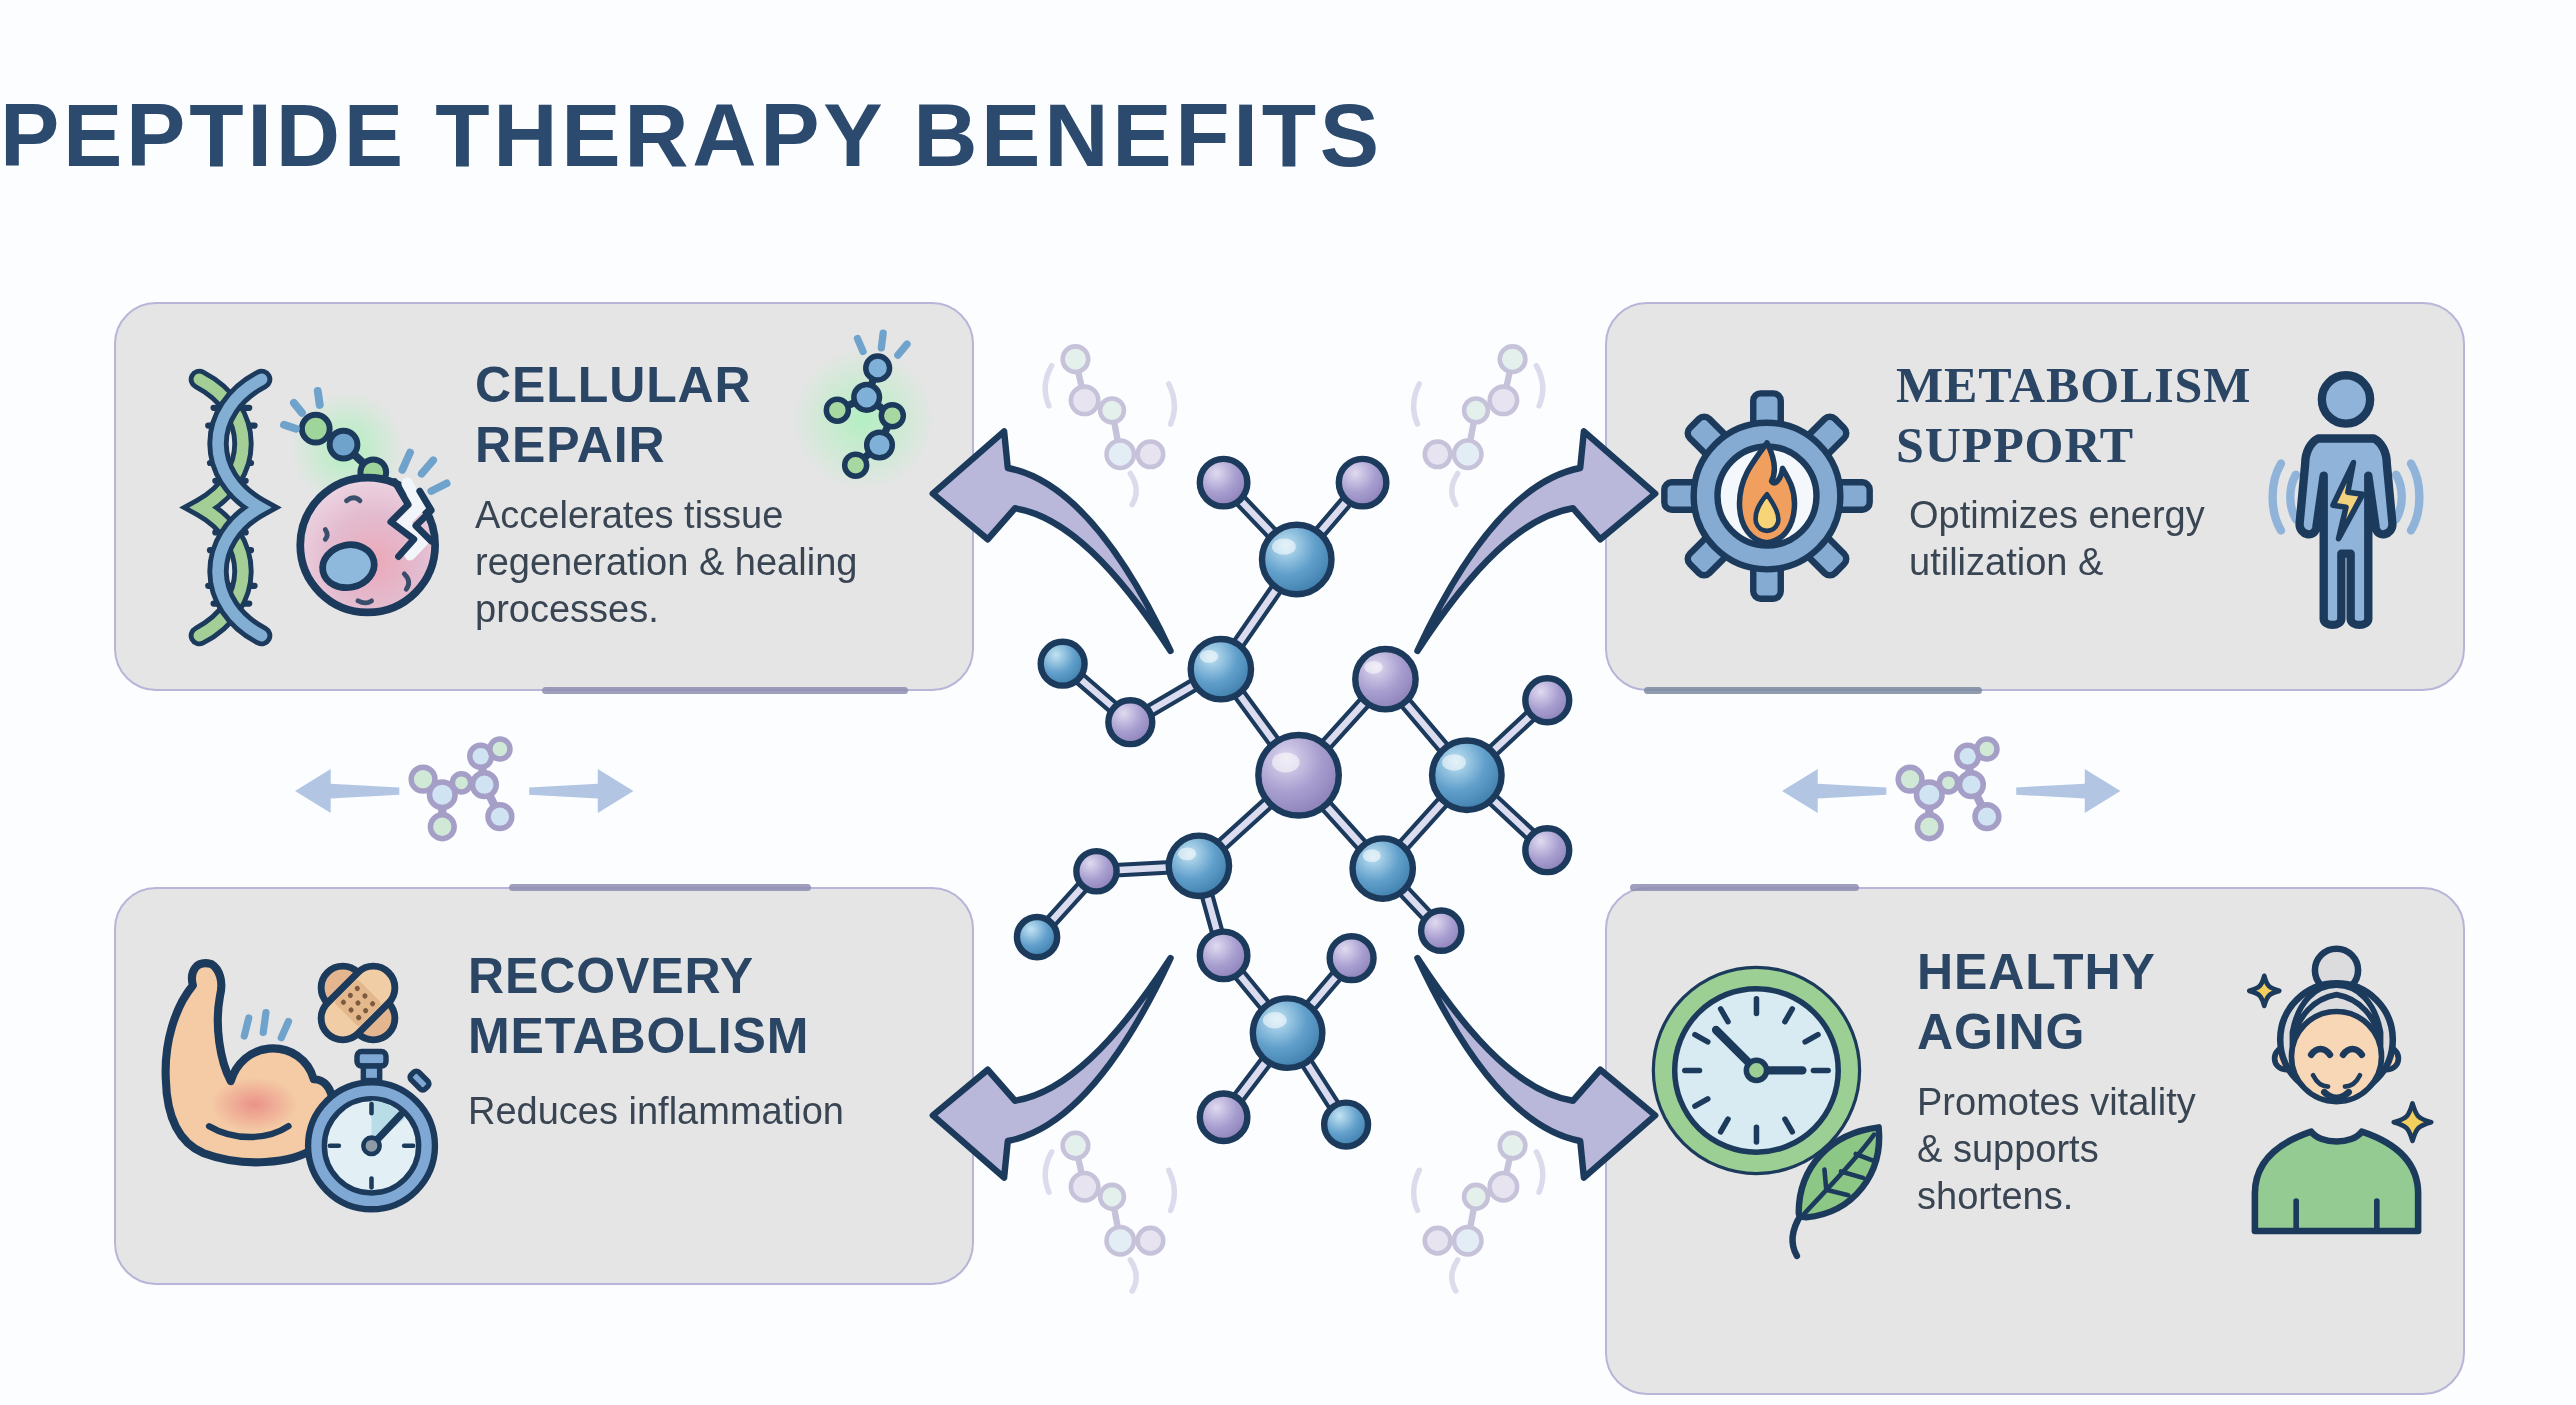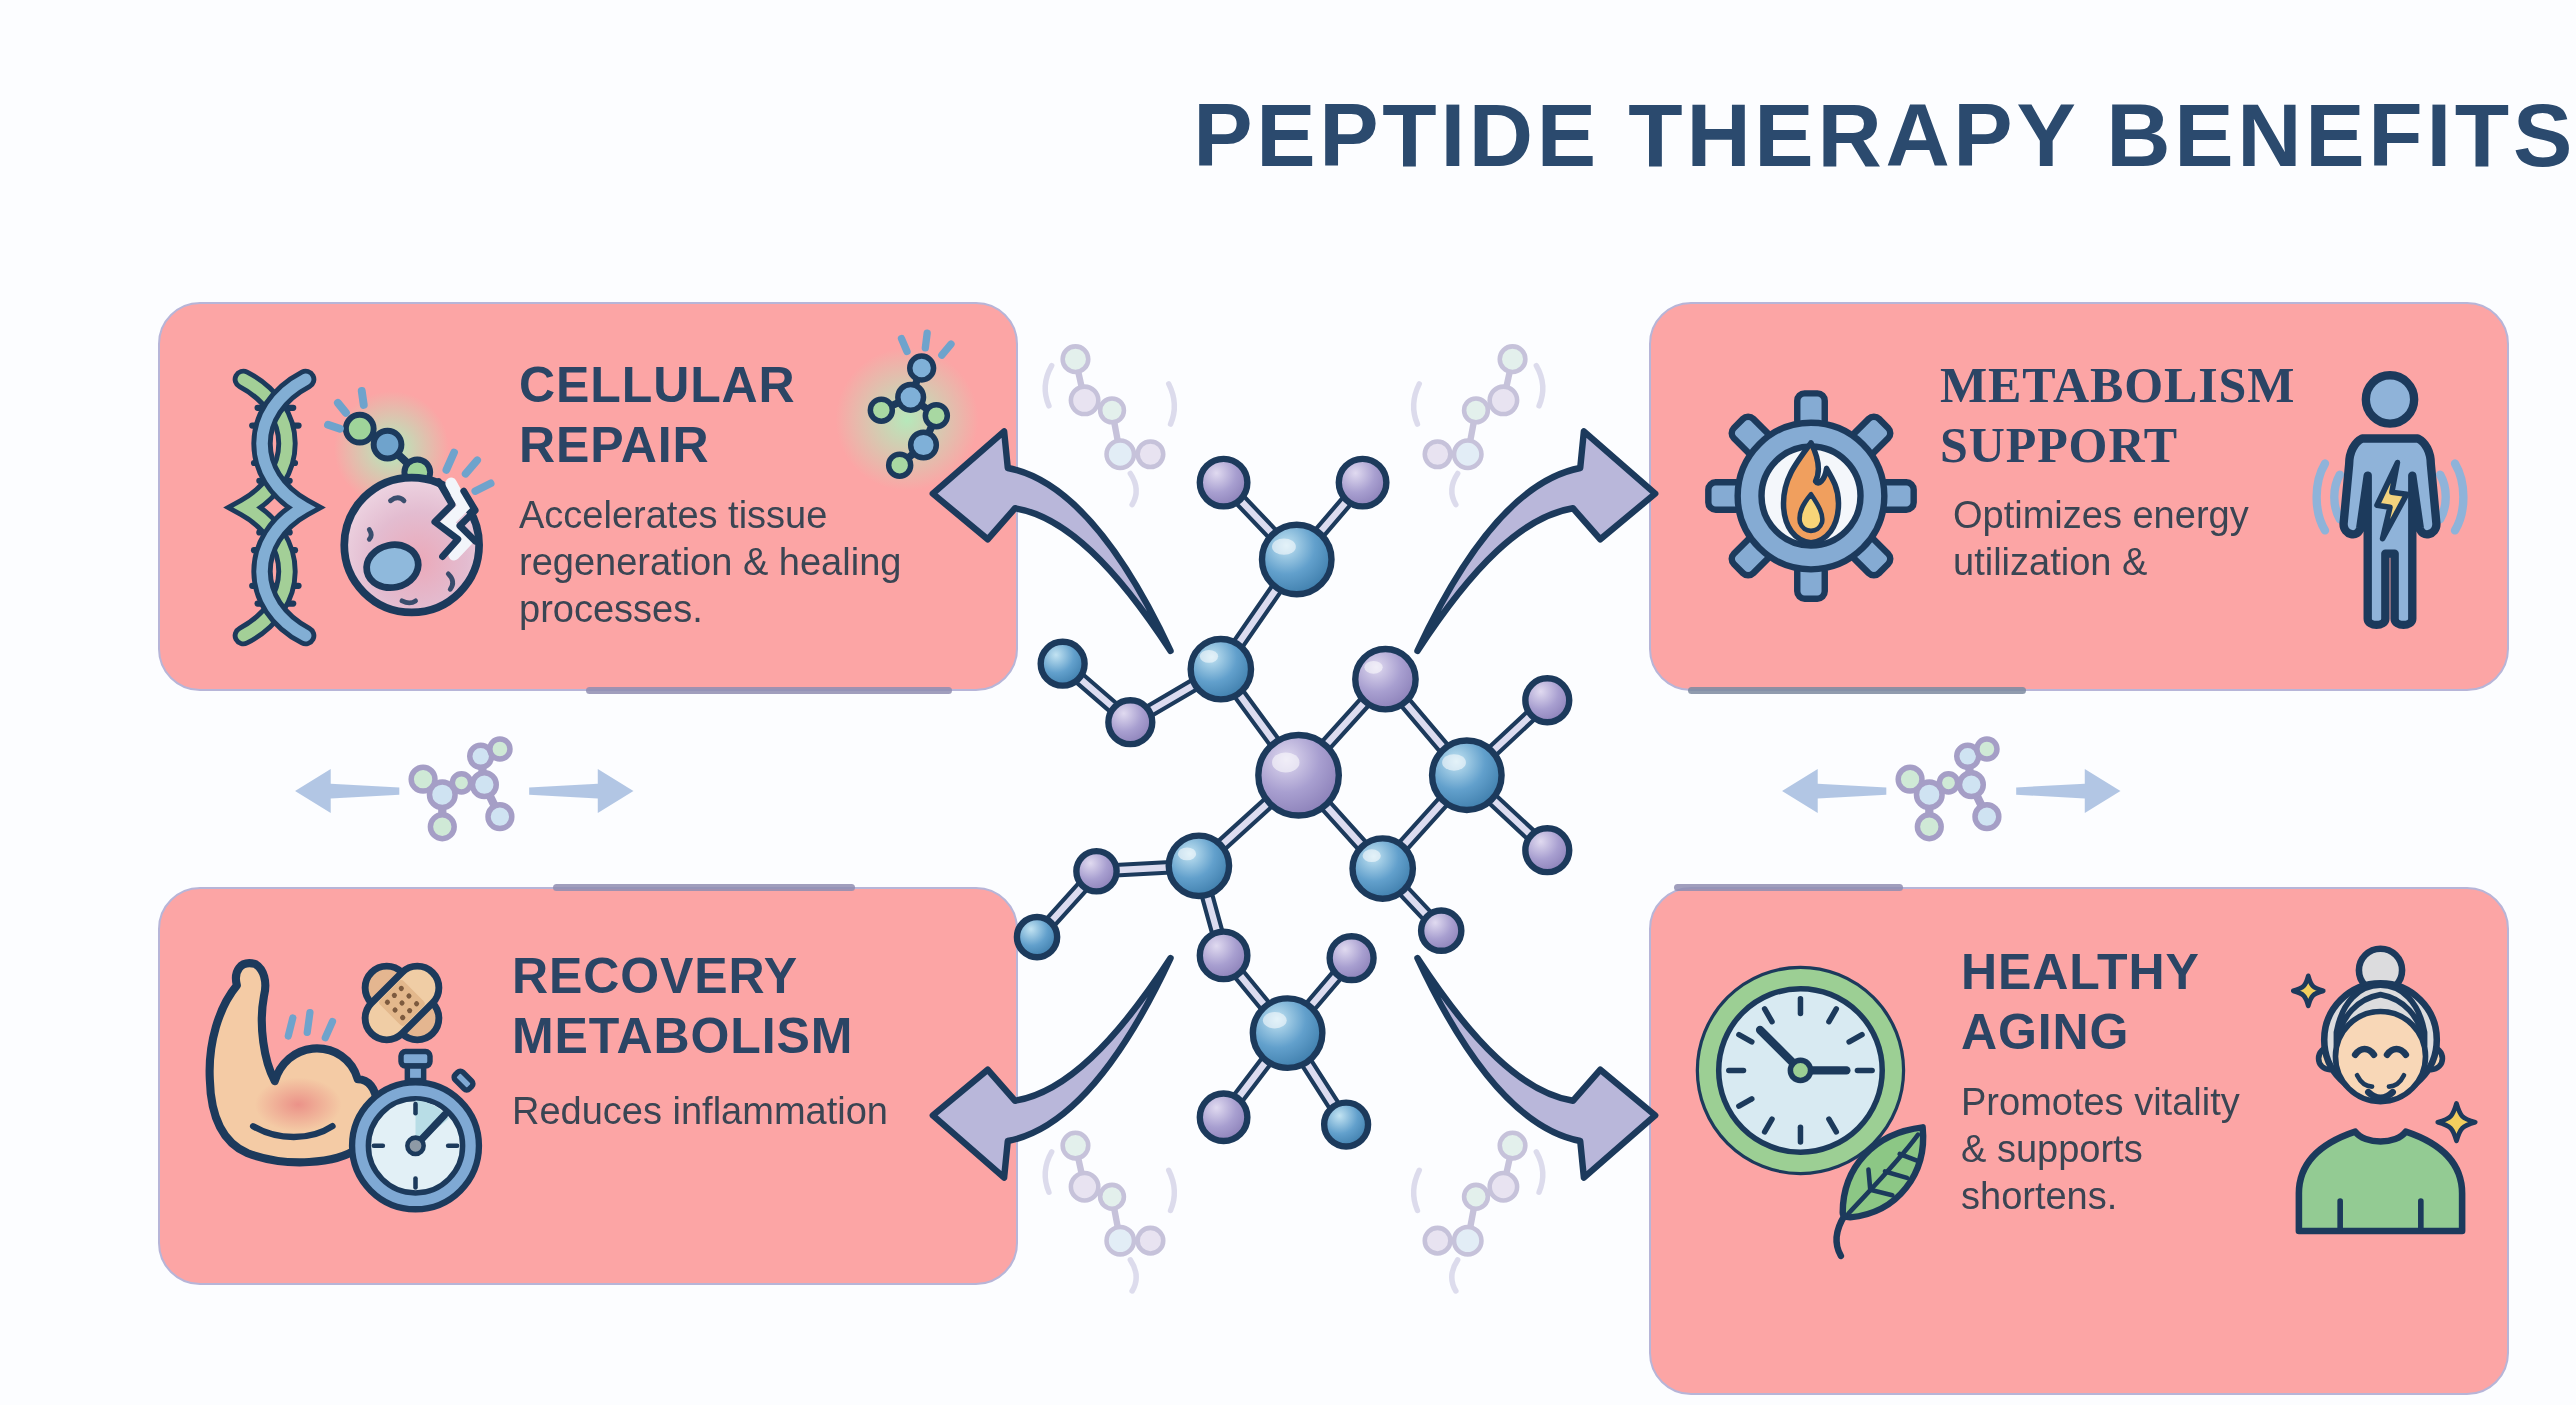--- a/index.html
+++ b/index.html
@@ -5,31 +5,30 @@
   html,body{margin:0;padding:0;}
   body{
     width:2576px;height:1405px;
     background:#fcfdff;
     font-family:"Liberation Sans", sans-serif;
     position:relative;overflow:hidden;
   }
   .stage{position:absolute;inset:0;}
   .page-title{
     position:absolute;top:84px;left:0;width:100%;
-    text-align:right;
+    text-align:left;
     font-size:89px;font-weight:bold;letter-spacing:3.7px;
     color:#2b4a6e;
   }
   .card{
     position:absolute;width:860px;
-    background:#fca5a5;
+    background:#e5e5e5;
     border:2.7px solid #b7b5d8;
     border-radius:42px;
     box-sizing:border-box;
-    margin-left:44px;
   }
   .card.c1{left:114px;top:302px;height:389px;}
   .card.c2{left:1605px;top:302px;height:389px;}
   .card.c3{left:114px;top:887px;height:398px;}
   .card.c4{left:1605px;top:887px;height:508px;}
   .accent{position:absolute;height:6.4px;background:#8f8db2;border-radius:3.7px;opacity:.85;}
   .accent.a1{right:64px;bottom:-4.6px;width:366px;}
   .accent.a2{left:37px;bottom:-4.6px;width:338px;background:#7c89a0;}
   .accent.a3{left:393px;top:-4.6px;width:302px;}
   .accent.a4{left:23px;top:-4.6px;width:229px;}

